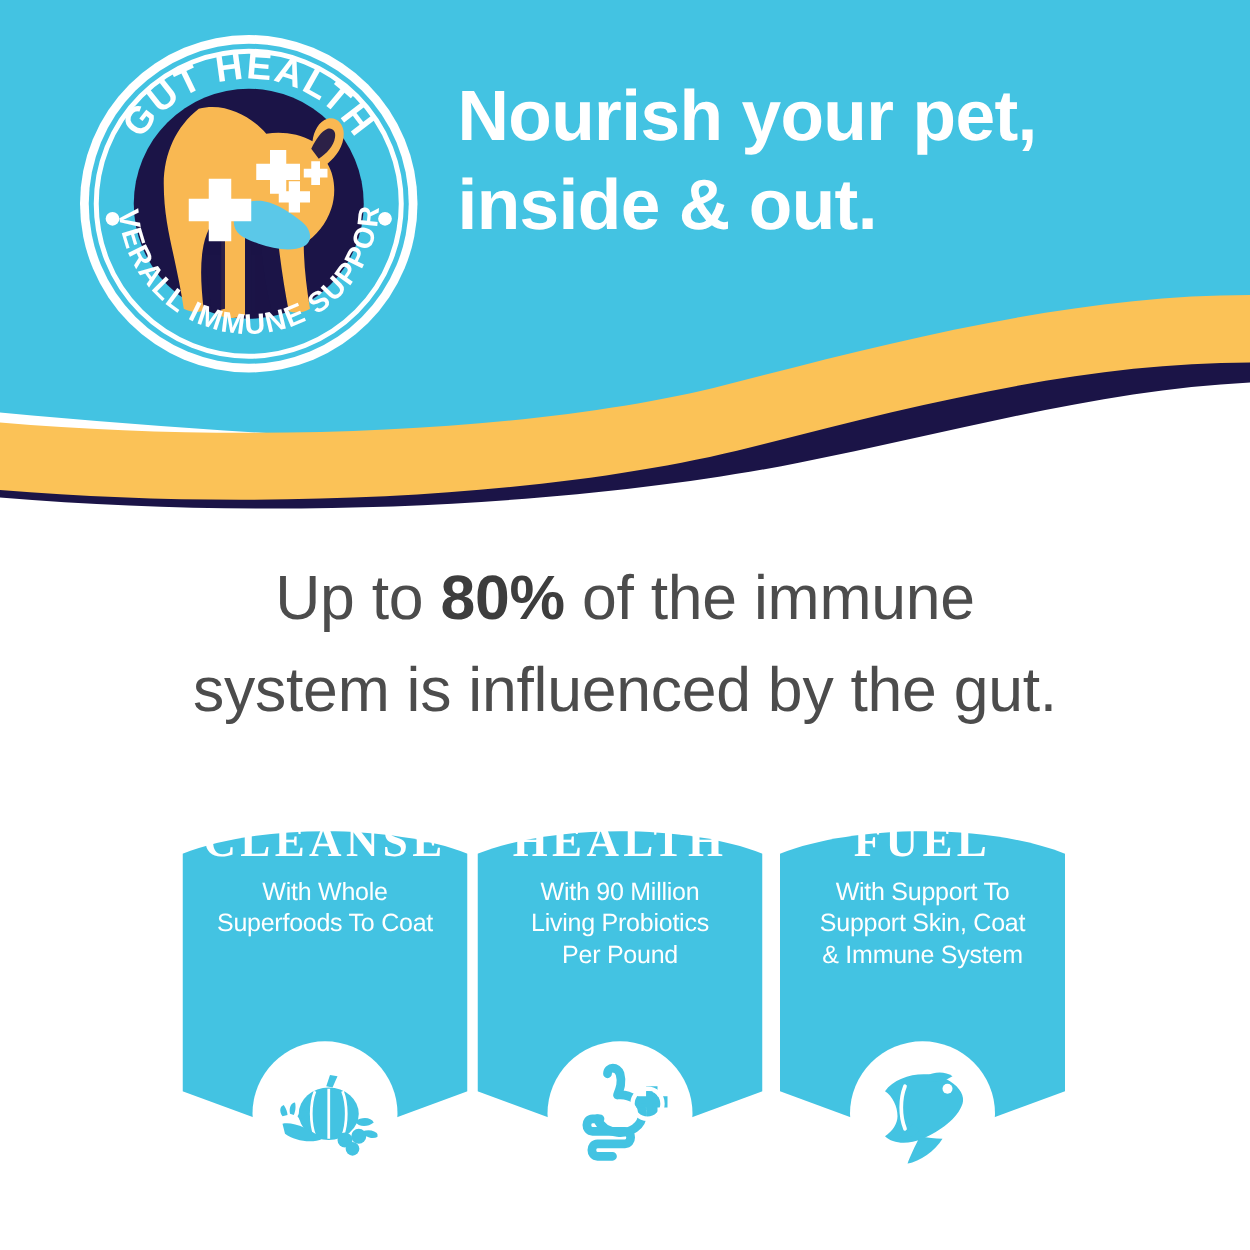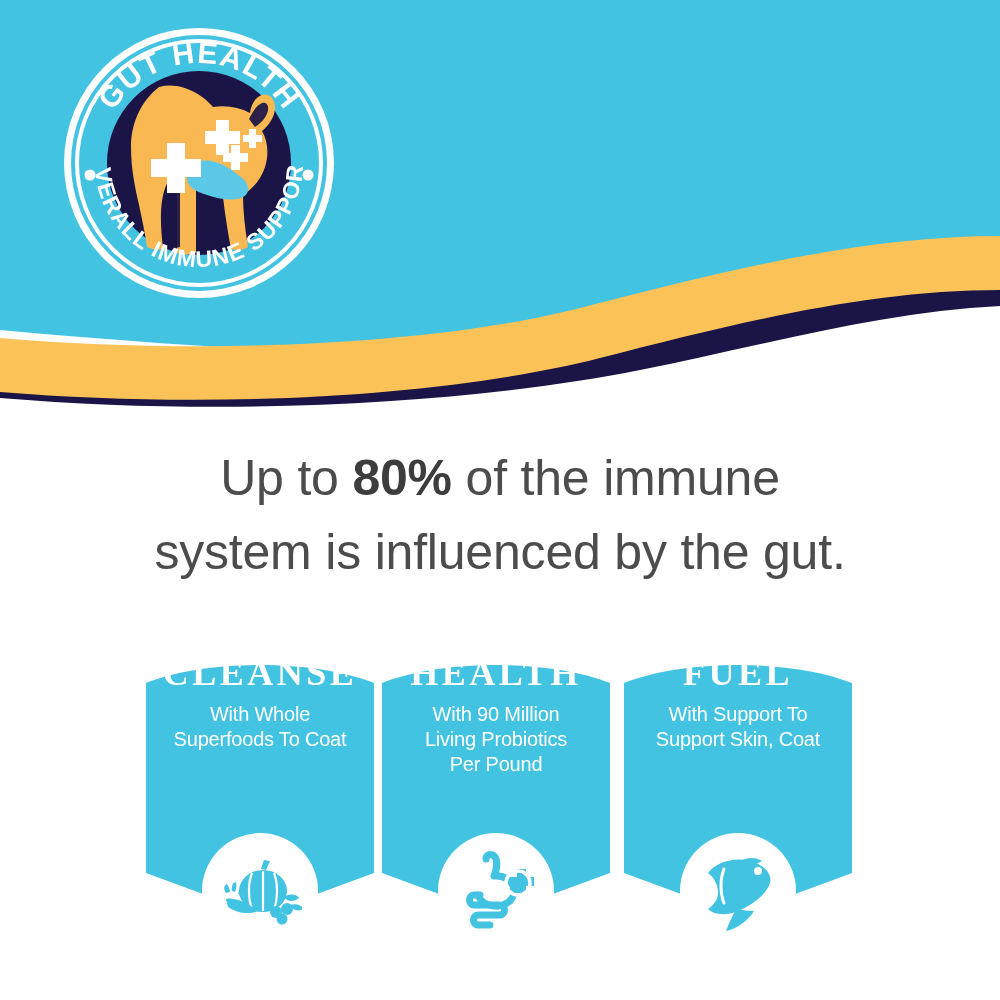--- a/index.html
+++ b/index.html
@@ -157,20 +157,22 @@
         <text font-family="Liberation Sans, sans-serif" font-size="23" font-weight="700" fill="#ffffff" letter-spacing="1.2">
           <textPath href="#arcBot" startOffset="50%" text-anchor="middle" id="arcBotText">OVERALL IMMUNE SUPPORT</textPath>
         </text>
 
         <circle cx="27" cy="148" r="5.5" fill="#ffffff"></circle>
         <circle cx="245" cy="148" r="5.5" fill="#ffffff"></circle>
       </svg>
     </div>
 
     <div class="headline">
+      <span class="l1">Nourish your pet,</span>
+      <span class="l2">inside &amp; out.</span>
     </div>
   </div>
 
   <div class="stat">
     <span class="row"><span>Up to </span><b>80%</b><span> of the immune</span></span>
     <span class="row">system is influenced by the gut.</span>
   </div>
 
   <div class="cards">
 
@@ -253,20 +255,21 @@
 
     <div class="card card-3">
       <svg class="card-shape" width="228" height="260" viewBox="0 0 228 260">
         <path d="M0,28 C60,4 168,4 228,28 L228,218 L114,260 L0,218 Z" fill="#43C3E2"></path>
       </svg>
       <div class="card-text">
         <div class="card-title">FUEL</div>
         <div class="card-desc">
           <span>With Support To</span>
           <span>Support Skin, Coat</span>
+          <span>&amp; Immune System</span>
         </div>
       </div>
       <div class="icon-circle">
         <svg width="84" height="80" viewBox="0 0 84 80">
           <g fill="#43C3E2">
 
             <path d="M12,22 C22,8 48,4 64,14 C72,19 76,26 74,32
                      C70,44 56,54 42,60 C30,65 18,64 12,58
                      C18,54 22,48 22,42 C22,34 18,26 12,22 Z"></path>
 

